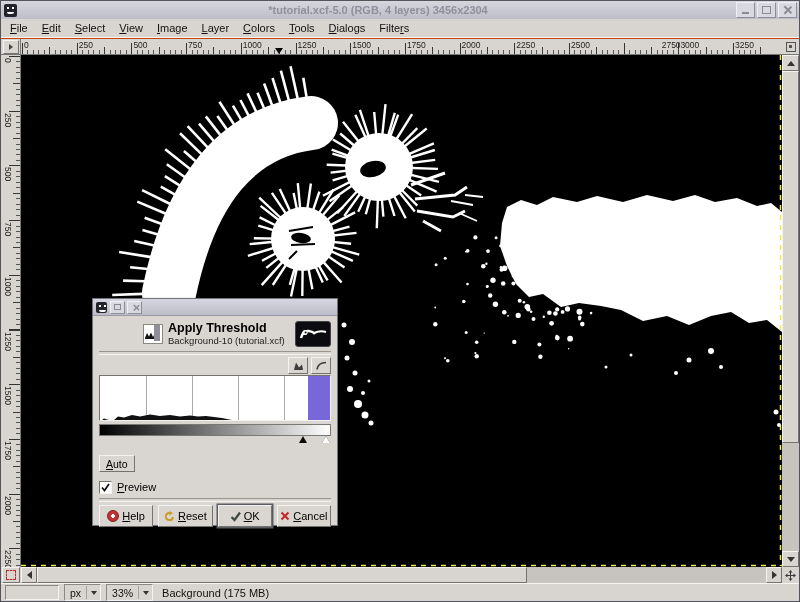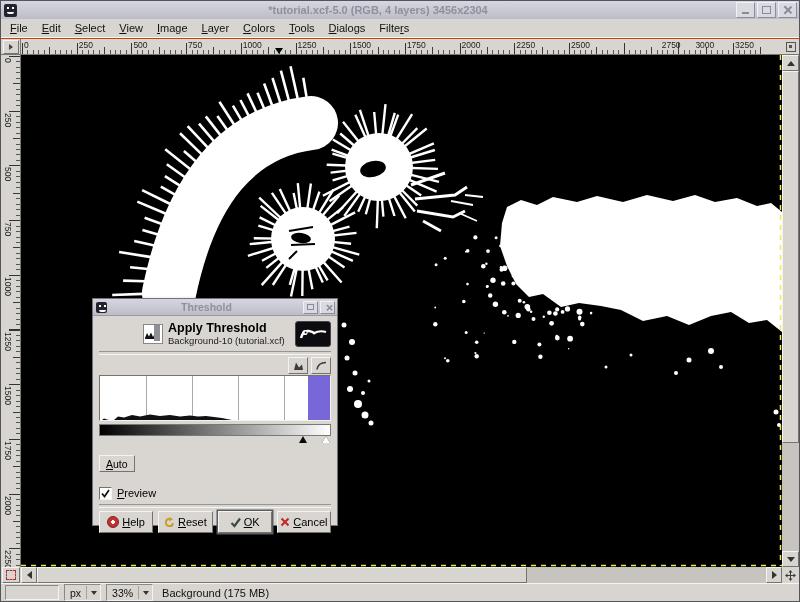--- a/index.html
+++ b/index.html
@@ -128,21 +128,21 @@
   .spinrow{display:flex;justify-content:space-between;width:232px;margin-top:1px;}
   .spin{display:flex;height:17px;border:1px solid;border-color:#75736e #f4f3f0 #f4f3f0 #75736e;background:#fff;box-sizing:border-box;}
   .spin .spin-val{width:26px;font-size:11px;padding:1px 2px 0 3px;color:#000;}
   .steppers{width:12px;display:flex;flex-direction:column;border-left:1px solid #9a9894;background:#d9d6d1;}
   .st{flex:1;display:flex;align-items:center;justify-content:center;border:1px solid;border-color:#f4f3f0 #75736e #75736e #f4f3f0;}
   .st.up::before{content:'';width:0;height:0;border-left:3px solid transparent;border-right:3px solid transparent;border-bottom:3.5px solid #333;}
   .st.dn::before{content:'';width:0;height:0;border-left:3px solid transparent;border-right:3px solid transparent;border-top:3.5px solid #333;}
   .autorow{display:flex;justify-content:flex-start;width:232px;margin-top:11px;}
   .auto-btn{height:17px;padding:0 6px;font-size:10.5px;background:#d9d6d1;color:#000;
     border:1px solid;border-color:#f4f3f0 #75736e #75736e #f4f3f0;font-family:inherit;}
-  .prevrow{display:flex;align-items:center;gap:5px;height:18px;margin-top:12px;}
+  .prevrow{display:flex;align-items:center;gap:5px;height:18px;margin-top:6px;}
   .checkbox{width:11px;height:11px;background:#fff;border:1px solid;border-color:#75736e #f4f3f0 #f4f3f0 #75736e;
     display:flex;align-items:center;justify-content:center;}
   .prev-label{font-size:11px;color:#000;}
   .btnrow{display:flex;gap:5px;margin-top:3px;}
   .btn{flex:1;height:22px;background:#d9d6d1;border:1px solid;border-color:#f4f3f0 #75736e #75736e #f4f3f0;
     display:flex;align-items:center;justify-content:center;gap:3px;font-size:11px;color:#000;font-family:inherit;padding:0;}
   .btn.default{box-shadow:0 0 0 1.5px #5c5c64;}
   .ic{display:flex;align-items:center;justify-content:center;}
   .ic-help{width:10px;height:10px;border-radius:50%;background:radial-gradient(circle,#fff 0 28%,#c23232 30% 100%);border:1px solid #7c1f1f;}
 </style>
@@ -188,21 +188,21 @@
       <span class="rlabel" style="left: 112.4px;">500</span>
       <span class="rlabel" style="left: 167.1px;">750</span>
       <span class="rlabel" style="left: 221.8px;">1000</span>
       <span class="rlabel" style="left: 276.5px;">1250</span>
       <span class="rlabel" style="left: 331.2px;">1500</span>
       <span class="rlabel" style="left: 385.9px;">1750</span>
       <span class="rlabel" style="left: 440.6px;">2000</span>
       <span class="rlabel" style="left: 495.3px;">2250</span>
       <span class="rlabel" style="left: 550px;">2500</span>
       <span class="rlabel" style="left: 604.7px; padding-left: 36px;">2750</span>
-      <span class="rlabel" style="left: 659.4px; margin-left: 15px;">3000</span>
+      <span class="rlabel" style="left: 659.4px;">3000</span>
       <span class="rlabel" style="left: 714.1px;">3250</span>
     </div>
   <div class="vruler" id="vruler">
       <span class="vlabel" style="top: 3px;">0</span>
       <span class="vlabel" style="top: 57.7px;">250</span>
       <span class="vlabel" style="top: 112.4px;">500</span>
       <span class="vlabel" style="top: 167.1px;">750</span>
       <span class="vlabel" style="top: 221.8px;">1000</span>
       <span class="vlabel" style="top: 276.5px;">1250</span>
       <span class="vlabel" style="top: 331.2px;">1500</span>
@@ -364,21 +364,20 @@
     <div class="combo">
       <span class="val">33%</span>
       <span class="dd"></span>
     </div>
     <span class="status-text">Background (175 MB)</span>
   </div>
 
   <div class="dialog">
     <div class="dlg-titlebar">
       <div class="app-icon"></div>
-      <div class="dlg-title">Threshold</div>
       <div class="dtb-btn">
           <span class="g-max"></span>
         </div>
       <div class="dtb-btn">
           <span class="g-x"></span>
         </div>
     </div>
     <div class="dlg-body">
       <div class="dlg-header">
         <div class="hdr-icon">

